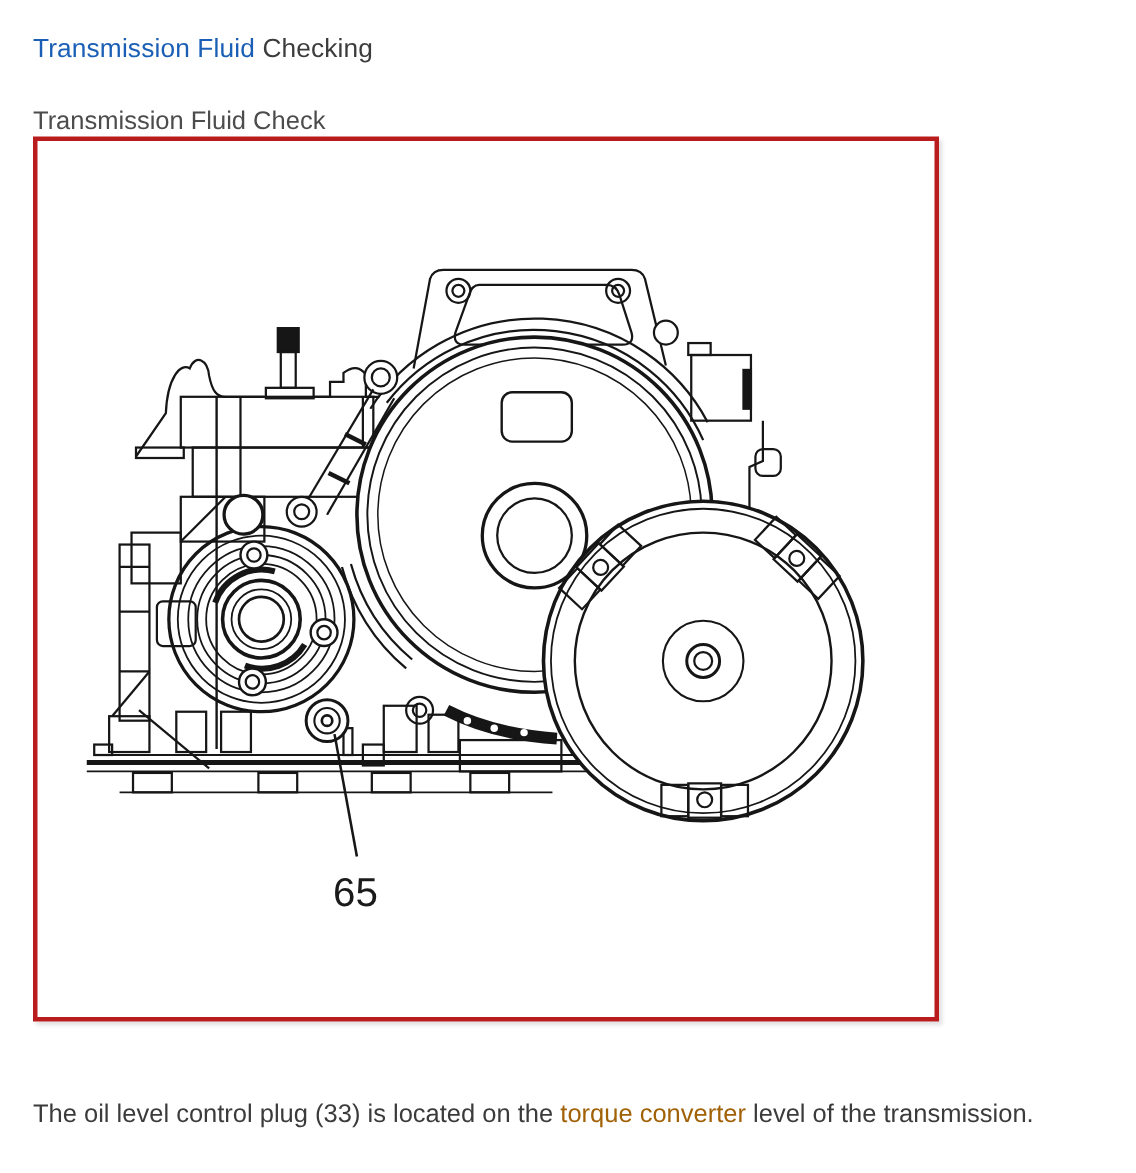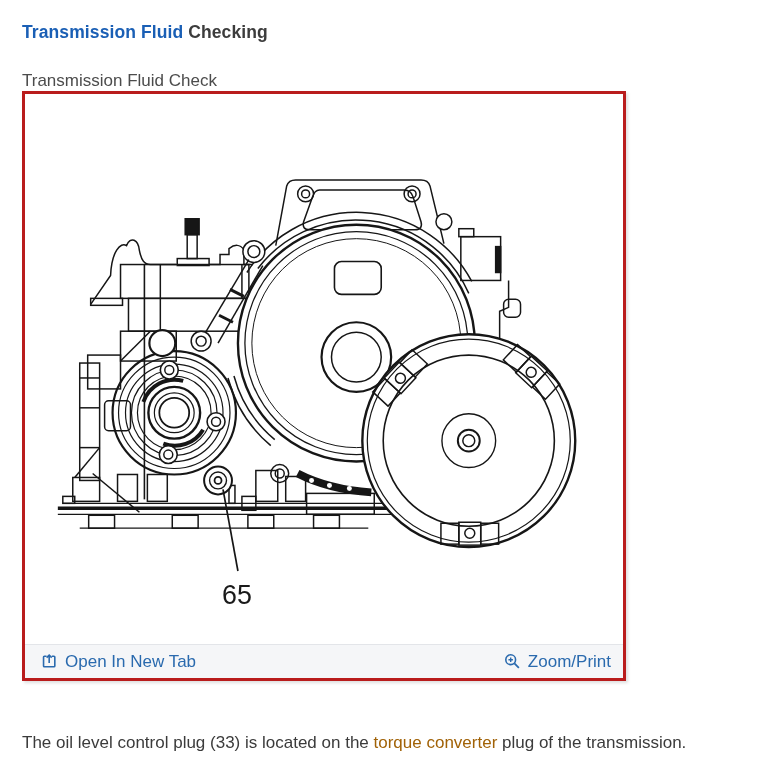--- a/index.html
+++ b/index.html
@@ -3,21 +3,21 @@
 <meta charset="utf-8">
 <style>
   html,body{margin:0;padding:0;background:#ffffff;}
   body{
     width:757px;height:782px;position:relative;overflow:hidden;
     font-family:"Liberation Sans",sans-serif;
     -webkit-font-smoothing:antialiased;
   }
   .page-title{
     position:absolute;left:22px;top:22px;margin:0;
-    font-size:17.5px;font-weight:700;letter-spacing:.1px;
+    font-size:17.5px;font-weight:400;letter-spacing:.1px;
   }
   .title-link{color:#1a5fb5;cursor:pointer;}
   .title-rest{color:#3c3c3c;}
   .subtitle{
     position:absolute;left:22px;top:71px;
     font-size:17px;color:#4c4c4c;font-weight:400;
   }
   .figure-panel{
     position:absolute;left:22px;top:91px;width:604px;height:590px;
     background:#ffffff;border:3px solid #b91c1c;
@@ -200,32 +200,15 @@
         <circle cx="-1" cy="-93" r="5"></circle>
       </g>
     </g>
 
     <g>
       <line x1="199" y1="397" x2="214" y2="479" stroke-width="1.7"></line>
       <text x="213" y="512" text-anchor="middle" font-size="27" font-family="Liberation Sans, sans-serif">65</text>
     </g>
   </svg>
 
-  <div class="figure-footer">
-    <a class="footer-link">
-      <svg width="17" height="17" viewBox="0 0 16 16">
-        <path d="M5.2,3 H3.2 Q2.4,3 2.4,3.8 V12.2 Q2.4,13 3.2,13 H12.2 Q13,13 13,12.2 V3.8 Q13,3 12.2,3 H10.2" fill="none" stroke="#2a6aae" stroke-width="1.5"></path>
-        <path d="M7.7,9.5 V2.2 M5.3,4.4 L7.7,2 L10.1,4.4" fill="none" stroke="#2a6aae" stroke-width="1.5"></path>
-      </svg>
-      <span>Open In New Tab</span>
-    </a>
-    <a class="footer-link">
-      <svg width="17" height="17" viewBox="0 0 16 16">
-        <circle cx="6.3" cy="6.3" r="4.6" fill="none" stroke="#2a6aae" stroke-width="1.5"></circle>
-        <line x1="9.8" y1="9.8" x2="14" y2="14" stroke="#2a6aae" stroke-width="1.7"></line>
-        <path d="M6.3,4.2 V8.4 M4.2,6.3 H8.4" stroke="#2a6aae" stroke-width="1.3"></path>
-      </svg>
-      <span>Zoom/Print</span>
-    </a>
-  </div>
 </div>
 
-<p class="caption"><span>The oil level control plug (33) is located on the </span><a class="caption-link">torque converter</a><span> plug of the transmission.</span></p>
+<p class="caption"><span>The oil level control plug (33) is located on the </span><a class="caption-link">torque converter</a><span> level of the transmission.</span></p>
 
 </body></html>

